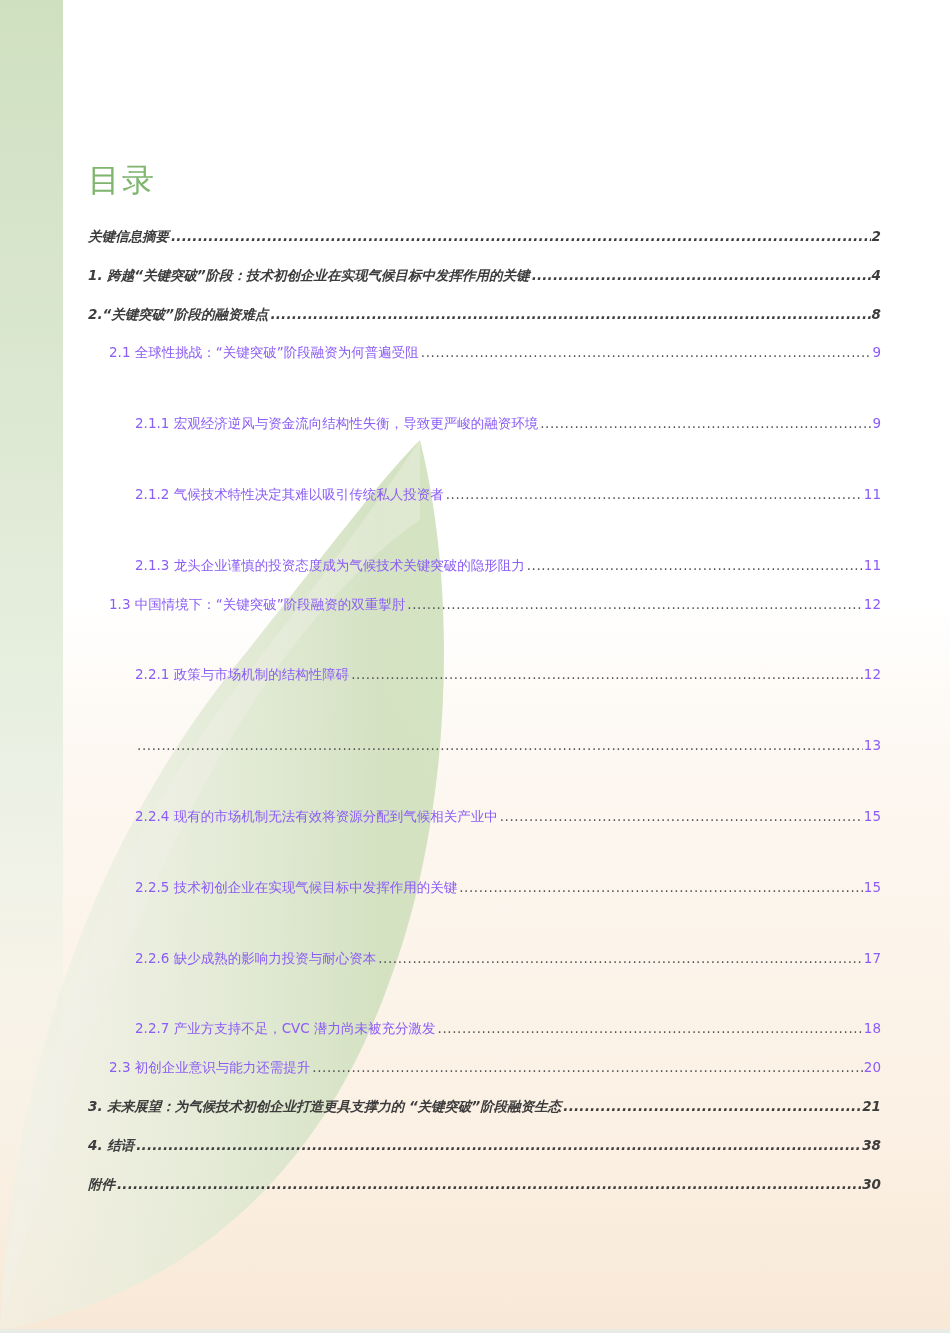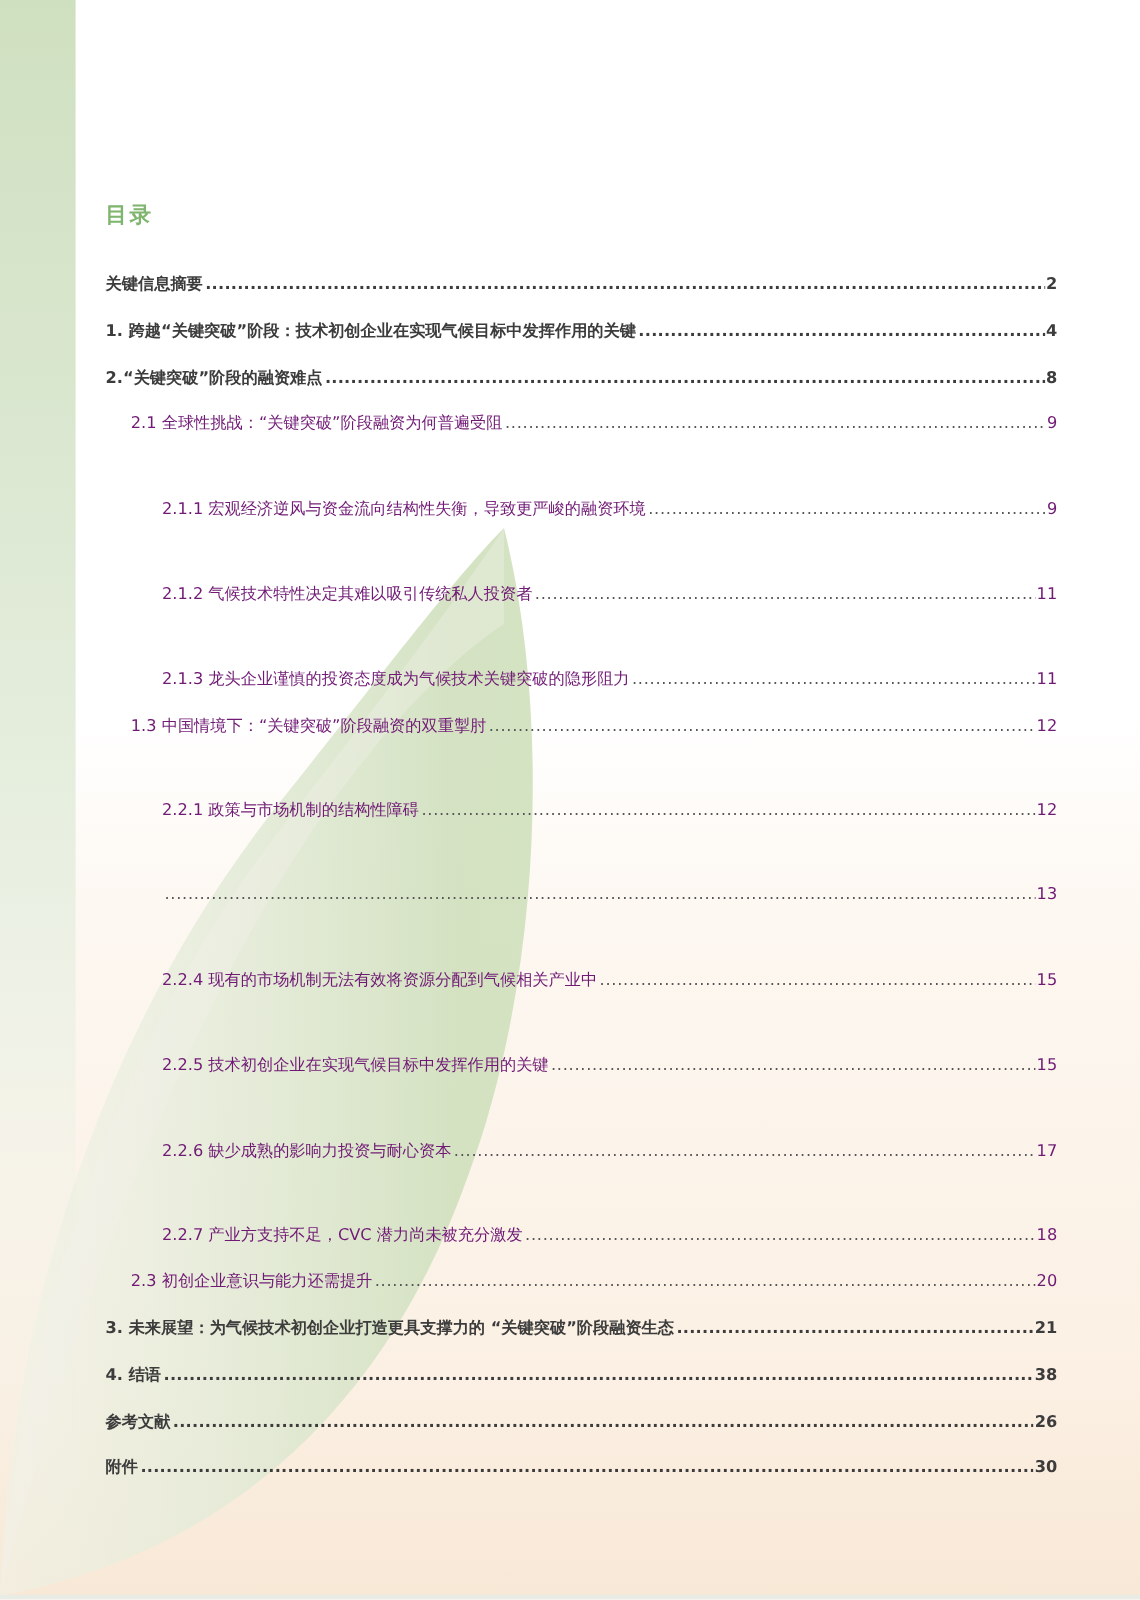--- a/index.html
+++ b/index.html
@@ -46,43 +46,44 @@
     }
     
     .content {
       position: absolute;
       left: 88px;
       top: 160px;
       width: 793px;
       z-index: 3;
     }
     .toc-title {
-      font-size: 18px;
-      font-weight: bold;
+      font-size: 32px;
+      font-weight: normal;
       color: #7fb56e;
       letter-spacing: 2px;
       margin: 0 0 28px 0;
       line-height: 40px;
     }
     .toc-list {
       list-style: none;
       margin: 0;
       padding: 0;
     }
     .toc-item {
       display: flex;
       align-items: baseline;
       height: 38.8px;
       font-size: 13.5px;
-      color: #701a75;
+      color: #8b5cf6;
       white-space: nowrap;
     }
     .toc-item.level-0 {
       font-weight: bold;
       color: #3c3c3c;
+      font-style: italic;
     }
     .toc-item.level-1 { padding-left: 21px; }
     .toc-item.level-2 { padding-left: 47px; margin-top: 32px; }
     .toc-label { flex: 0 0 auto; }
     .toc-leader {
       flex: 1 1 auto;
       overflow: hidden;
       margin: 0 1px 0 2px;
       color: #555555;
       letter-spacing: 0.6px;
@@ -202,23 +203,18 @@
     <span class="toc-label">3. 未来展望：为气候技术初创企业打造更具支撑力的 “关键突破”阶段融资生态 </span>
     <span class="toc-leader"></span>
     <span class="toc-page">21</span>
   </li>
       <li class="toc-item level-0">
     <span class="toc-label">4. 结语 </span>
     <span class="toc-leader"></span>
     <span class="toc-page">38</span>
   </li>
       <li class="toc-item level-0">
-    <span class="toc-label">参考文献</span>
-    <span class="toc-leader"></span>
-    <span class="toc-page">26</span>
-  </li>
-      <li class="toc-item level-0">
     <span class="toc-label">附件 </span>
     <span class="toc-leader"></span>
     <span class="toc-page">30</span>
   </li>
     </ul>
 </div>
 
 </body></html>

